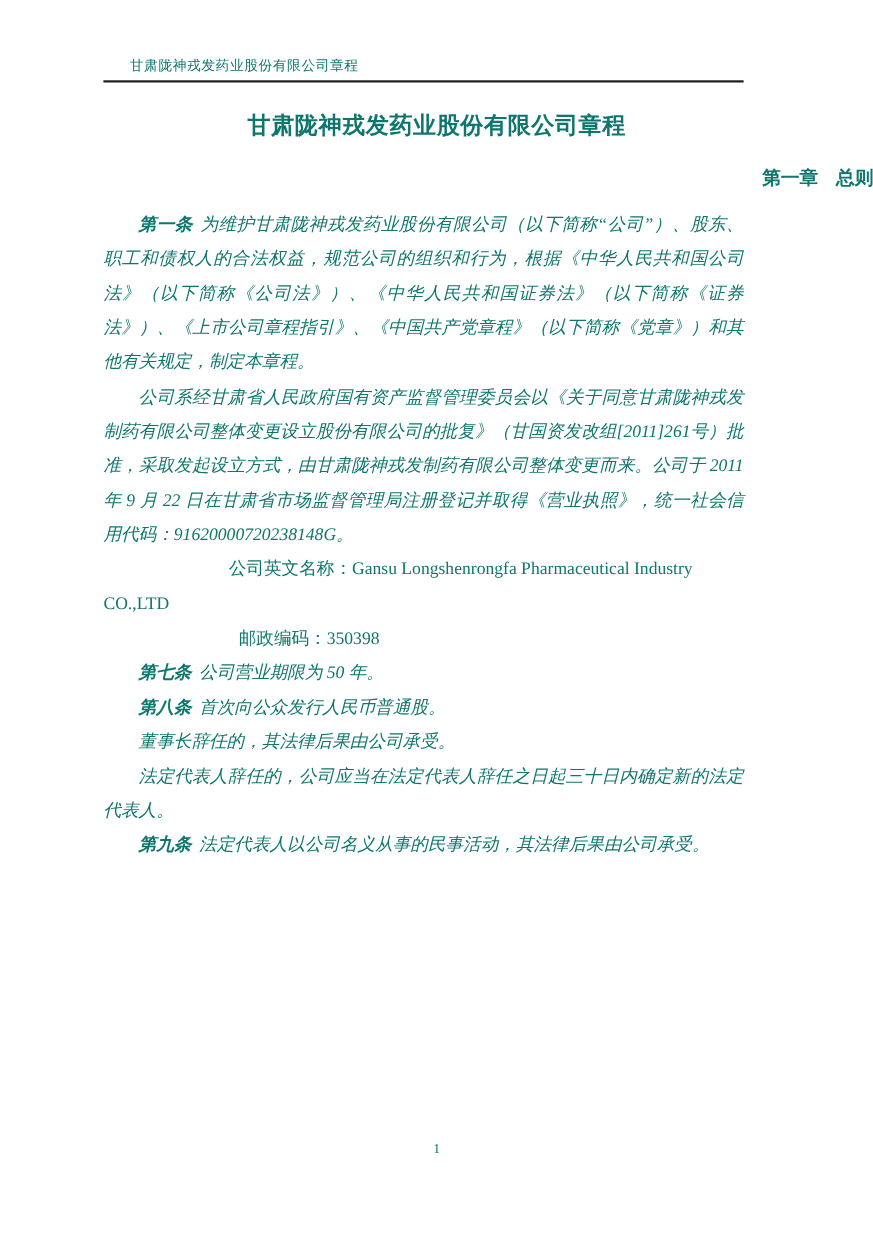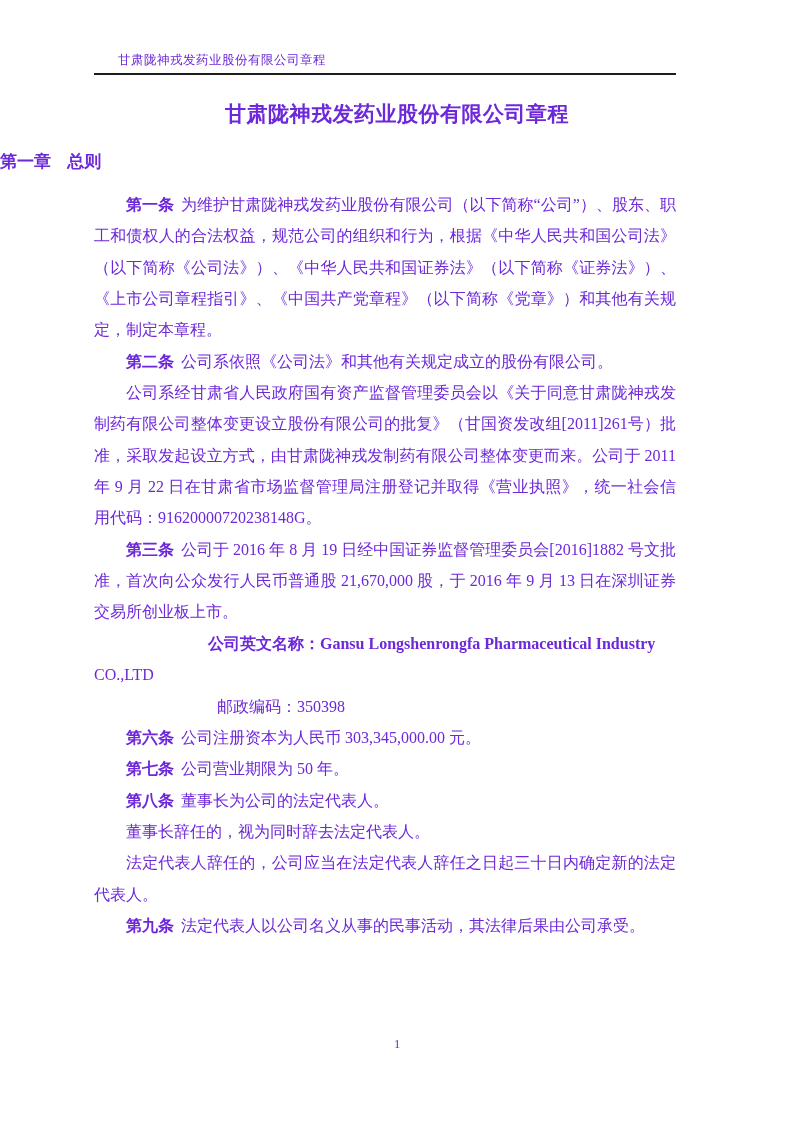--- a/index.html
+++ b/index.html
@@ -5,21 +5,21 @@
   html, body {
     margin: 0;
     padding: 0;
     background: #ffffff;
   }
   .page {
     position: relative;
     width: 794px;
     height: 1122px;
     background: #ffffff;
-    color: #6d28d9;
+    color: #0f766e;
     font-family: "Liberation Serif", "DejaVu Serif", serif;
     overflow: hidden;
   }
   
   .hdr {
     position: absolute;
     top: 52px;
     left: 94px;
     width: 558px;
     padding: 0 0 4px 24px;
@@ -40,21 +40,21 @@
     font-weight: bold;
     line-height: 34px;
     letter-spacing: 0.5px;
   }
   
   .chapter {
     position: absolute;
     top: 148px;
     left: 0;
     width: 100%;
-    text-align: left;
+    text-align: right;
     font-size: 17px;
     font-weight: bold;
     line-height: 27px;
   }
   .chapter .gap {
     display: inline-block;
     width: 0.95em;
   }
   
   .content {
@@ -63,22 +63,22 @@
     left: 94px;
     width: 582px;
     font-size: 16px;
     line-height: 31.35px;
     text-align: justify;
   }
   .content p {
     margin: 0;
     padding: 0;
   }
-  .ind2    { text-indent: 32px; }
-  .indeng  { text-indent: 114px; font-weight: bold; }
+  .ind2    { text-indent: 32px; font-style: italic; }
+  .indeng  { text-indent: 114px; }
   .indpost { text-indent: 123px; }
   .ind0    { text-indent: 0; font-family: Liberation Serif, serif; }
   b.lbl {
     font-weight: bold;
     margin-right: 7px;
   }
   
   .footer {
     position: absolute;
     top: 1036px;
@@ -101,41 +101,38 @@
   <div class="doc-title">甘肃陇神戎发药业股份有限公司章程</div>
 
   <div class="chapter">
     <span>第一章</span><span class="gap"></span><span>总则</span>
   </div>
 
   <div class="content">
 
     <p class="ind2"><b class="lbl">第一条</b><span>为维护甘肃陇神戎发药业股份有限公司（以下简称“公司”）、股东、职工和债权人的合法权益，规范公司的组织和行为，根据《中华人民共和国公司法》（以下简称《公司法》）、《中华人民共和国证券法》（以下简称《证券法》）、《上市公司章程指引》、《中国共产党章程》（以下简称《党章》）和其他有关规定，制定本章程。</span></p>
 
-    <p class="ind2"><b class="lbl">第二条</b><span>公司系依照《公司法》和其他有关规定成立的股份有限公司。</span></p>
 
     <p class="ind2"><span>公司系经甘肃省人民政府国有资产监督管理委员会以《关于同意甘肃陇神戎发制药有限公司整体变更设立股份有限公司的批复》（甘国资发改组[2011]261号）批准，采取发起设立方式，由甘肃陇神戎发制药有限公司整体变更而来。公司于 2011 年 9 月 22 日在甘肃省市场监督管理局注册登记并取得《营业执照》，统一社会信用代码：91620000720238148G。</span></p>
 
-    <p class="ind2"><b class="lbl">第三条</b><span>公司于 2016 年 8 月 19 日经中国证券监督管理委员会[2016]1882 号文批准，首次向公众发行人民币普通股 21,670,000 股，于 2016 年 9 月 13 日在深圳证券交易所创业板上市。</span></p>
 
 
     <p class="indeng"><span>公司英文名称：Gansu Longshenrongfa Pharmaceutical Industry</span></p>
 
     <p class="ind0"><span>CO.,LTD</span></p>
 
 
     <p class="indpost"><span>邮政编码：350398</span></p>
 
-    <p class="ind2"><b class="lbl">第六条</b><span>公司注册资本为人民币 303,345,000.00 元。</span></p>
 
     <p class="ind2"><b class="lbl">第七条</b><span>公司营业期限为 50 年。</span></p>
 
-    <p class="ind2"><b class="lbl">第八条</b><span>董事长为公司的法定代表人。</span></p>
+    <p class="ind2"><b class="lbl">第八条</b><span>首次向公众发行人民币普通股。</span></p>
 
-    <p class="ind2"><span>董事长辞任的，视为同时辞去法定代表人。</span></p>
+    <p class="ind2"><span>董事长辞任的，其法律后果由公司承受。</span></p>
 
     <p class="ind2"><span>法定代表人辞任的，公司应当在法定代表人辞任之日起三十日内确定新的法定代表人。</span></p>
 
     <p class="ind2"><b class="lbl">第九条</b><span>法定代表人以公司名义从事的民事活动，其法律后果由公司承受。</span></p>
 
   </div>
 
   <div class="footer">
     <span>1</span>
   </div>

